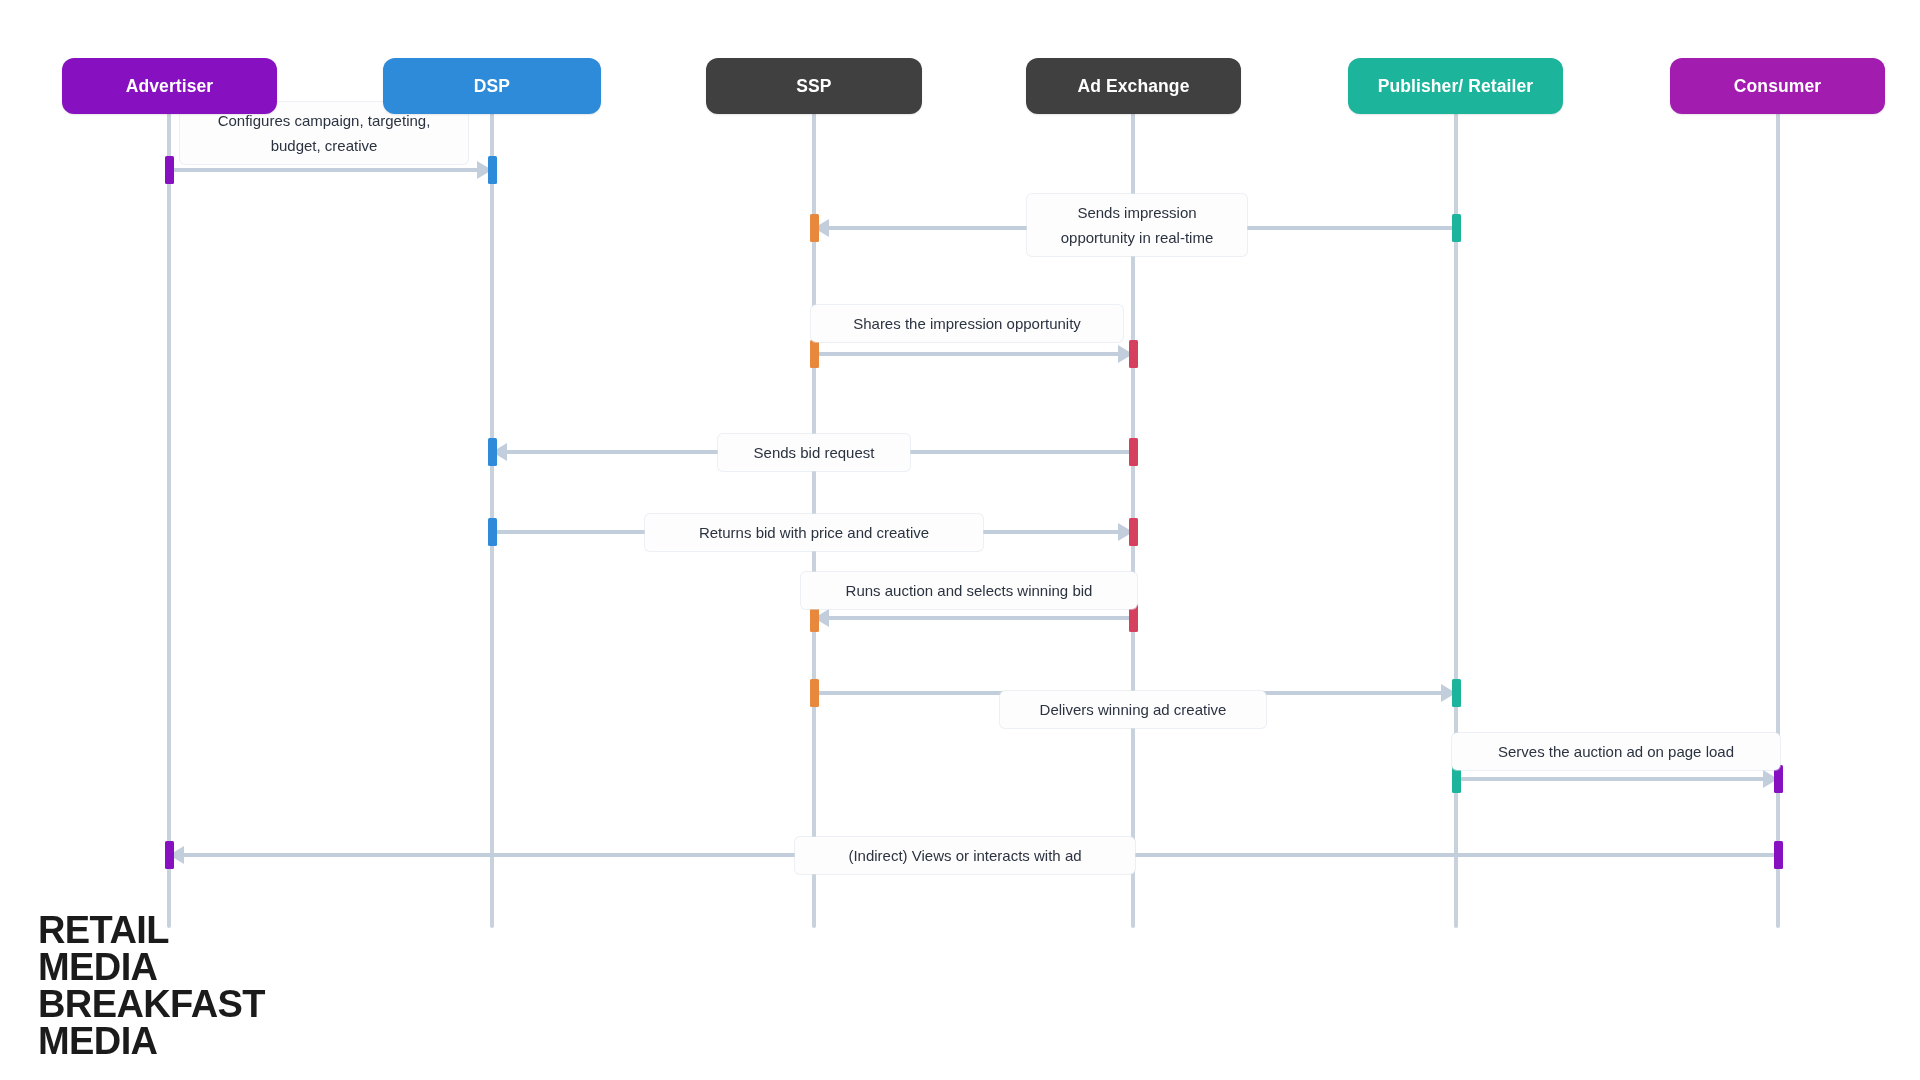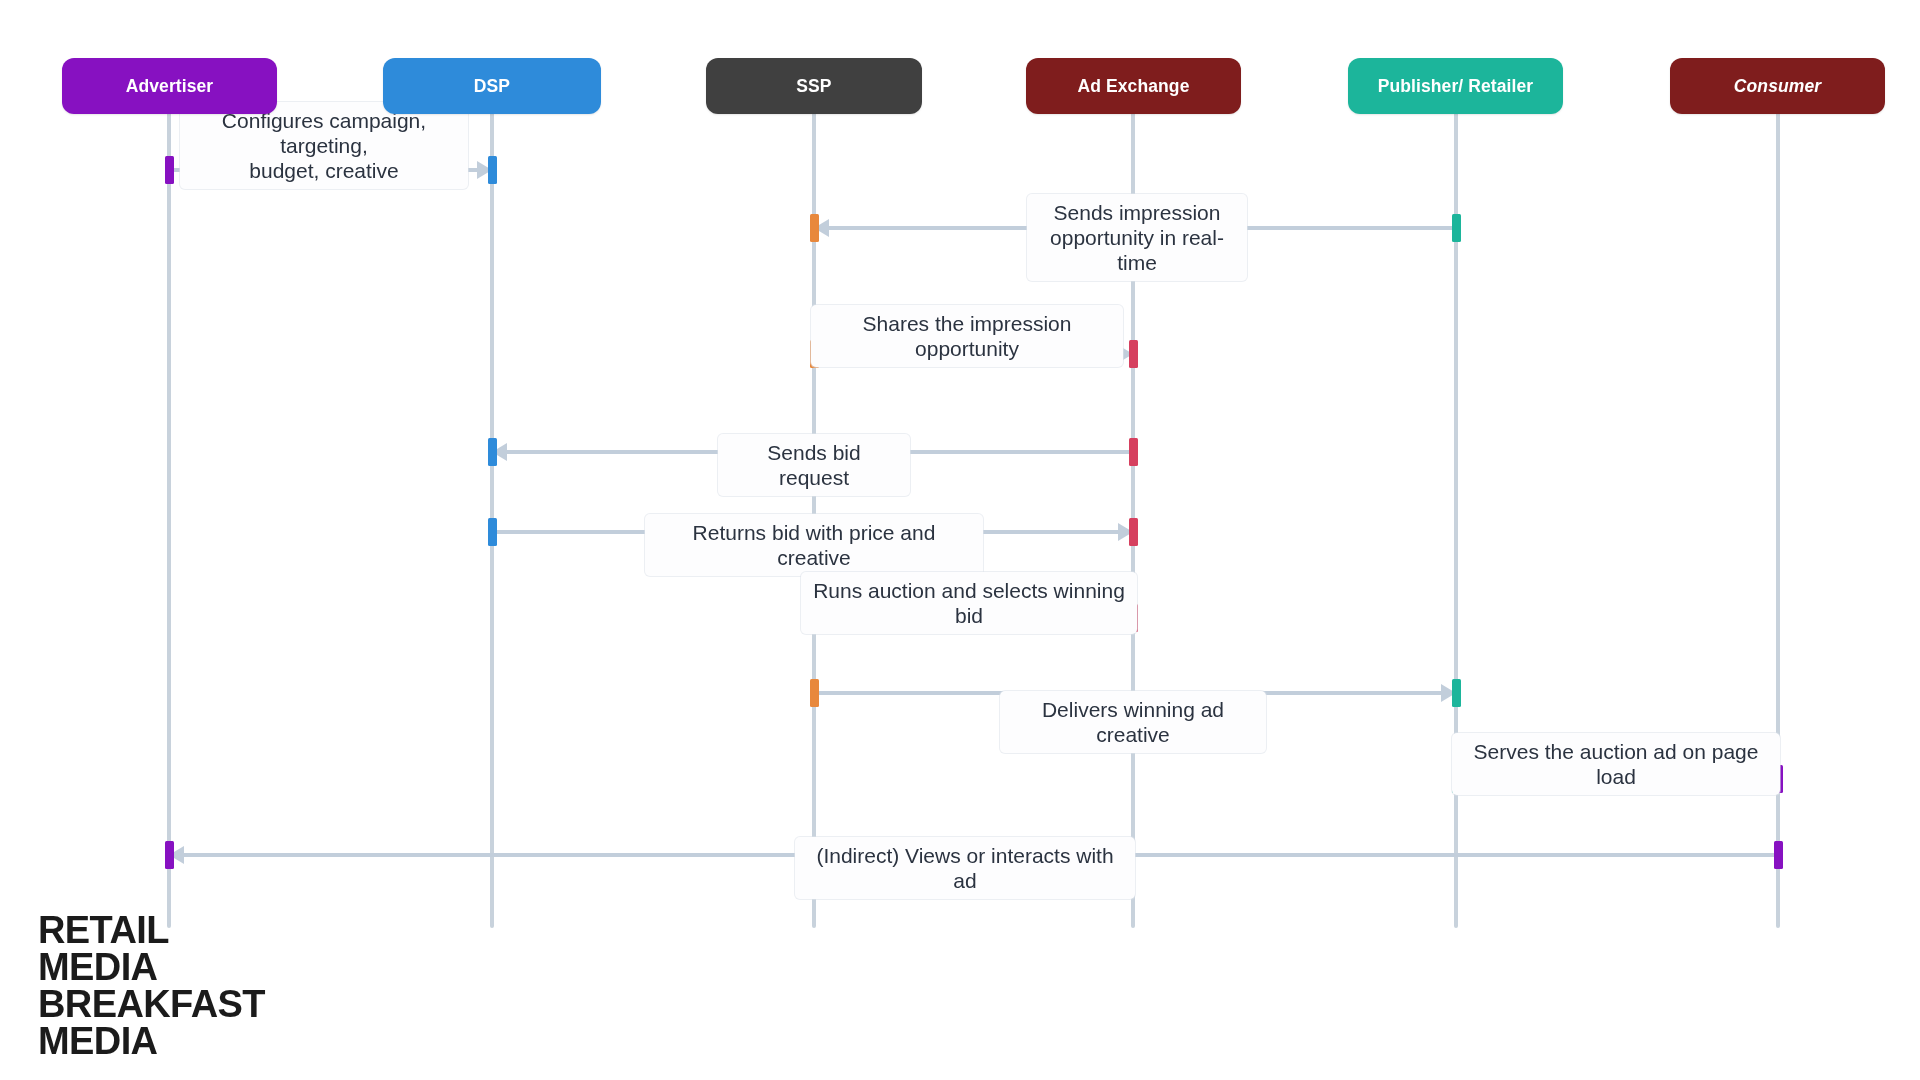--- a/index.html
+++ b/index.html
@@ -74,21 +74,21 @@
     border-right: 15px solid #c2cedb;
     border-left: none;
   }
 
   
   .msg-label {
     position: absolute;
     background: #fdfdfe;
     border-radius: 5px;
     color: #2b3340;
-    font-size: 21px;
+    font-size: 15px;
     line-height: 25px;
     text-align: center;
     padding: 6px 12px;
     box-sizing: border-box;
     box-shadow: 0 0 0 1px rgba(220,226,233,0.55);
     white-space: pre-line;
     user-select: none;
   }
 
   
@@ -170,27 +170,27 @@
   <div id="layer-actors">
       <div class="actor-box" style="left: 62px; top: 26px; width: 215px; background: rgb(135, 17, 193);">
         <span>Advertiser</span>
       </div>
       <div class="actor-box" style="left: 383px; top: 26px; width: 218px; background: rgb(46, 139, 218);">
         <span>DSP</span>
       </div>
       <div class="actor-box" style="left: 706px; top: 26px; width: 216px; background: #404040;">
         <span>SSP</span>
       </div>
-      <div class="actor-box" style="left: 1026px; top: 26px; width: 215px; background: #7f1d1d;">
+      <div class="actor-box" style="left: 1026px; top: 26px; width: 215px; background: #404040;">
         <span>Ad Exchange</span>
       </div>
       <div class="actor-box" style="left: 1348px; top: 26px; width: 215px; background: rgb(28, 181, 155);">
         <span>Publisher/ Retailer</span>
       </div>
-      <div class="actor-box" style="left: 1670px; top: 26px; width: 215px; background: #7f1d1d; font-style: italic;">
+      <div class="actor-box" style="left: 1670px; top: 26px; width: 215px; background: #a21caf;">
         <span>Consumer</span>
       </div>
     </div>
 
   <div id="brand">
       <div>RETAIL</div>
       <div>MEDIA</div>
       <div>BREAKFAST</div>
       <div>MEDIA</div>
     </div>

